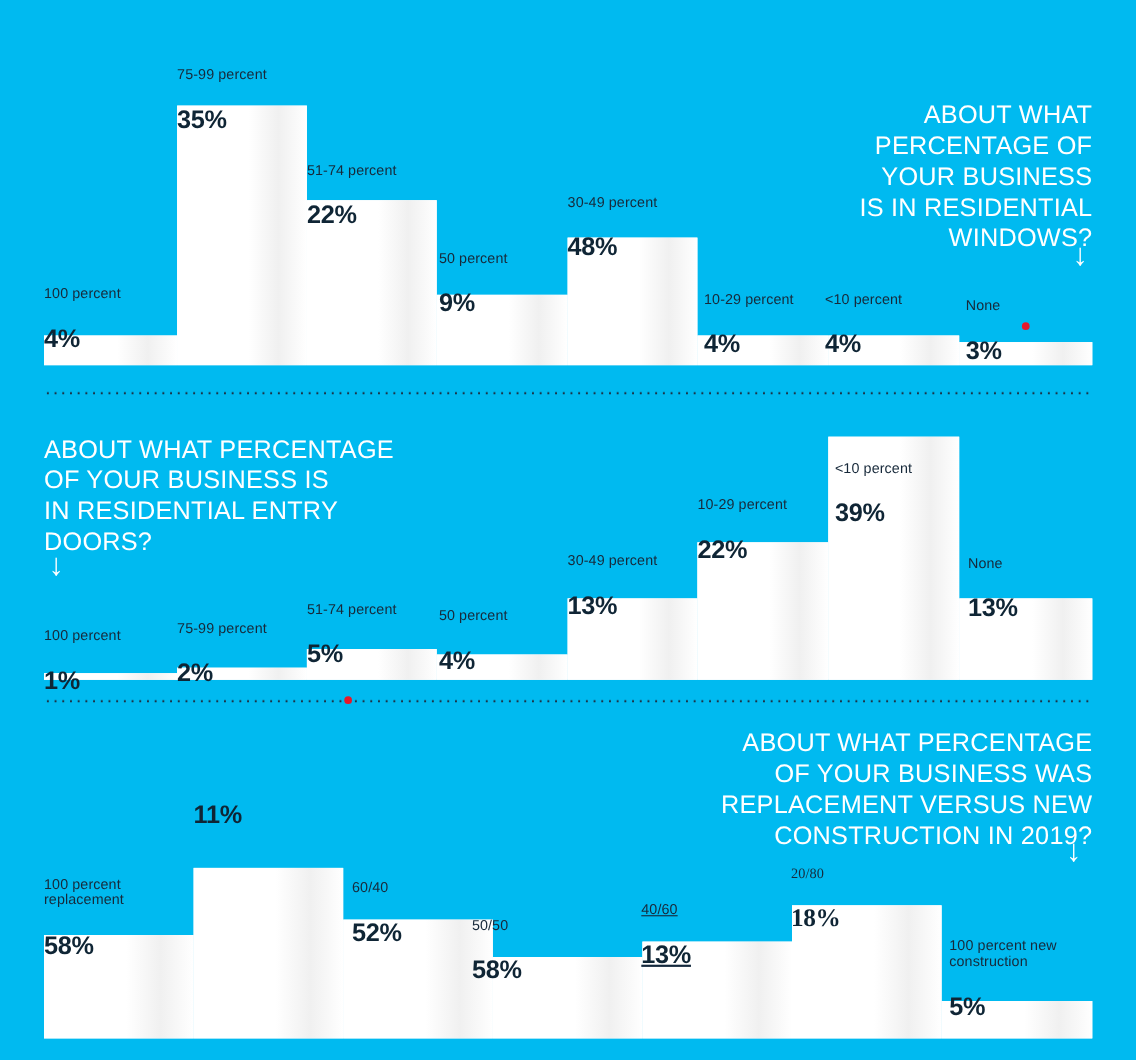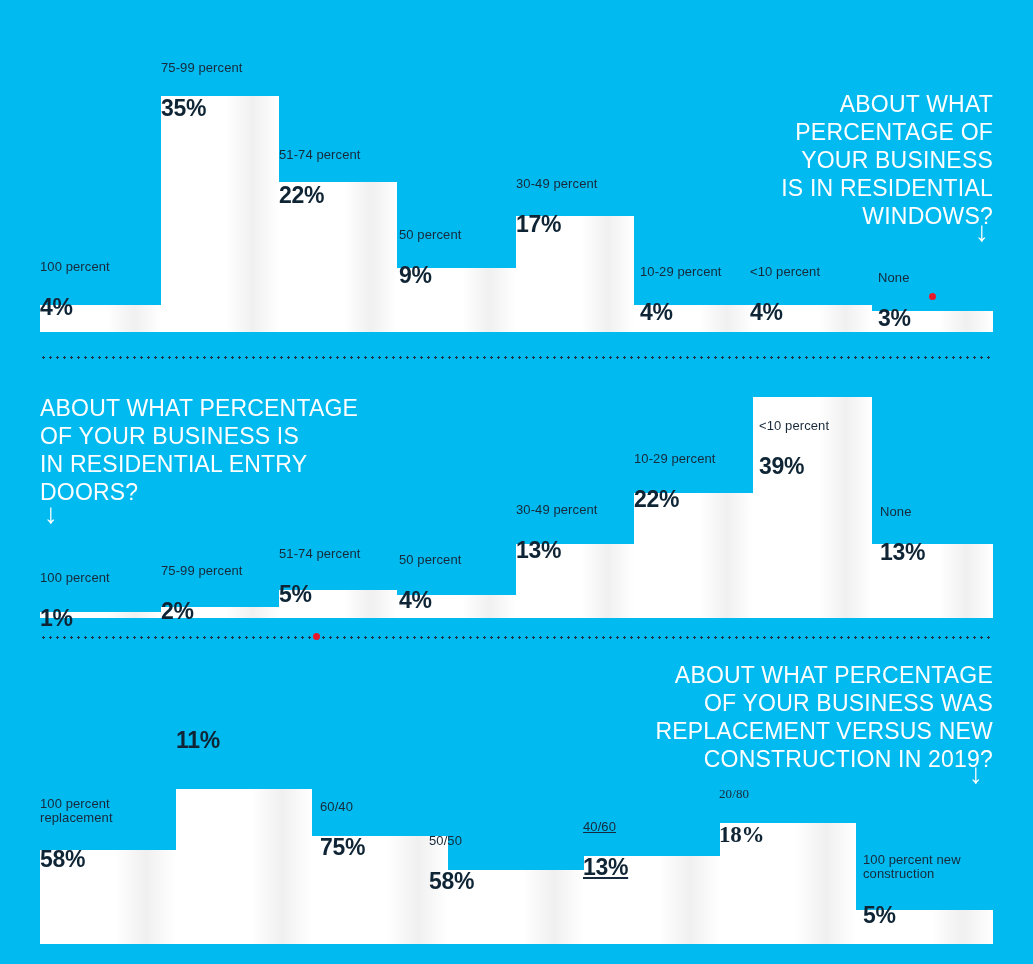--- a/index.html
+++ b/index.html
@@ -136,21 +136,21 @@
     <div class="lab" style="left:279px; top:130px;">
       <span class="cat">51-74 percent</span>
       <span class="val">22%</span>
     </div>
     <div class="lab" style="left:399px; top:210px;">
       <span class="cat">50 percent</span>
       <span class="val">9%</span>
     </div>
     <div class="lab" style="left:516px; top:159px;">
       <span class="cat">30-49 percent</span>
-      <span class="val">17%</span>
+      <span class="val">48%</span>
     </div>
     <div class="lab" style="left:640px; top:247px;">
       <span class="cat">10-29 percent</span>
       <span class="val">4%</span>
     </div>
     <div class="lab" style="left:750px; top:247px;">
       <span class="cat">&lt;10 percent</span>
       <span class="val">4%</span>
     </div>
     <div class="lab" style="left:878px; top:253px;">
@@ -242,21 +242,21 @@
     <div class="lab" style="left:40px; top:124px;">
       <span class="cat">100 percent
 replacement</span>
       <span class="val">58%</span>
     </div>
     <div class="lab" style="left:176px; top:52px;">
       <span class="val">11%</span>
     </div>
     <div class="lab" style="left:320px; top:127px;">
       <span class="cat">60/40</span>
-      <span class="val">75%</span>
+      <span class="val">52%</span>
     </div>
     <div class="lab" style="left:429px; top:161px;">
       <span class="cat">50/50</span>
       <span class="val">58%</span>
     </div>
     <div class="lab" style="left:583px; top:147px;text-decoration:underline;">
       <span class="cat">40/60</span>
       <span class="val">13%</span>
     </div>
     <div class="lab" style="left:719px; top:114px;font-family:Liberation Serif, serif;">

